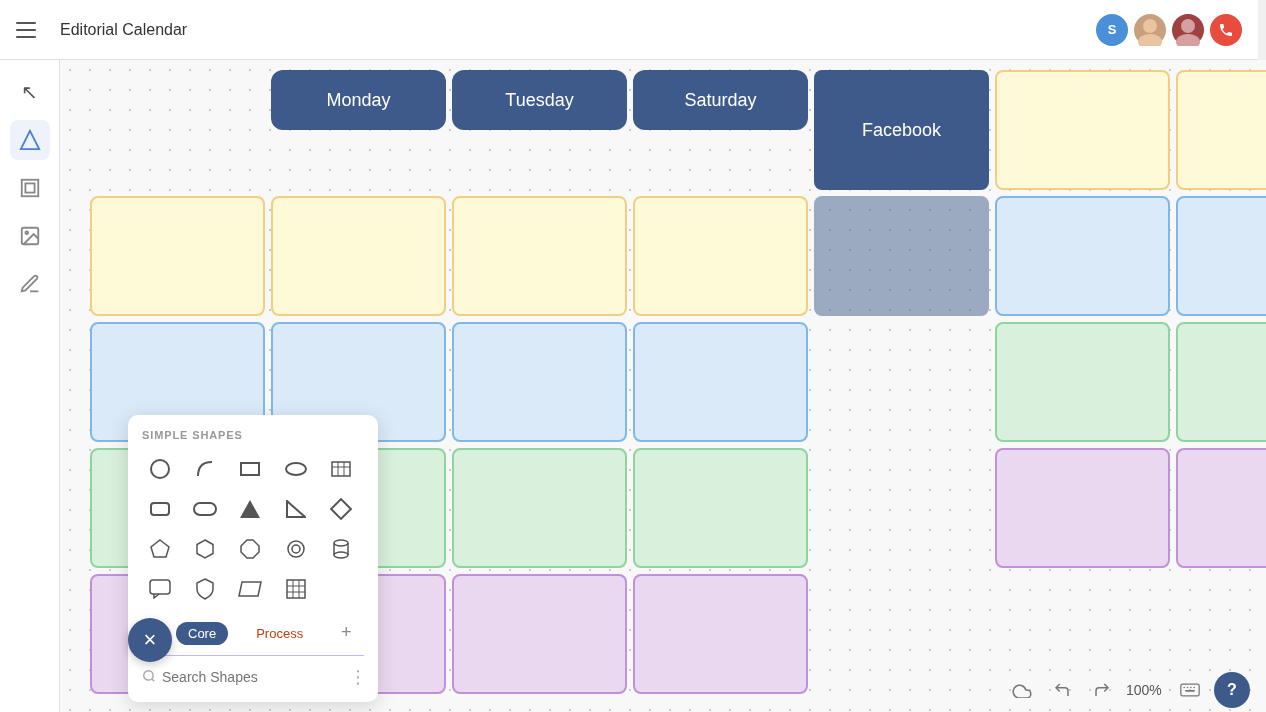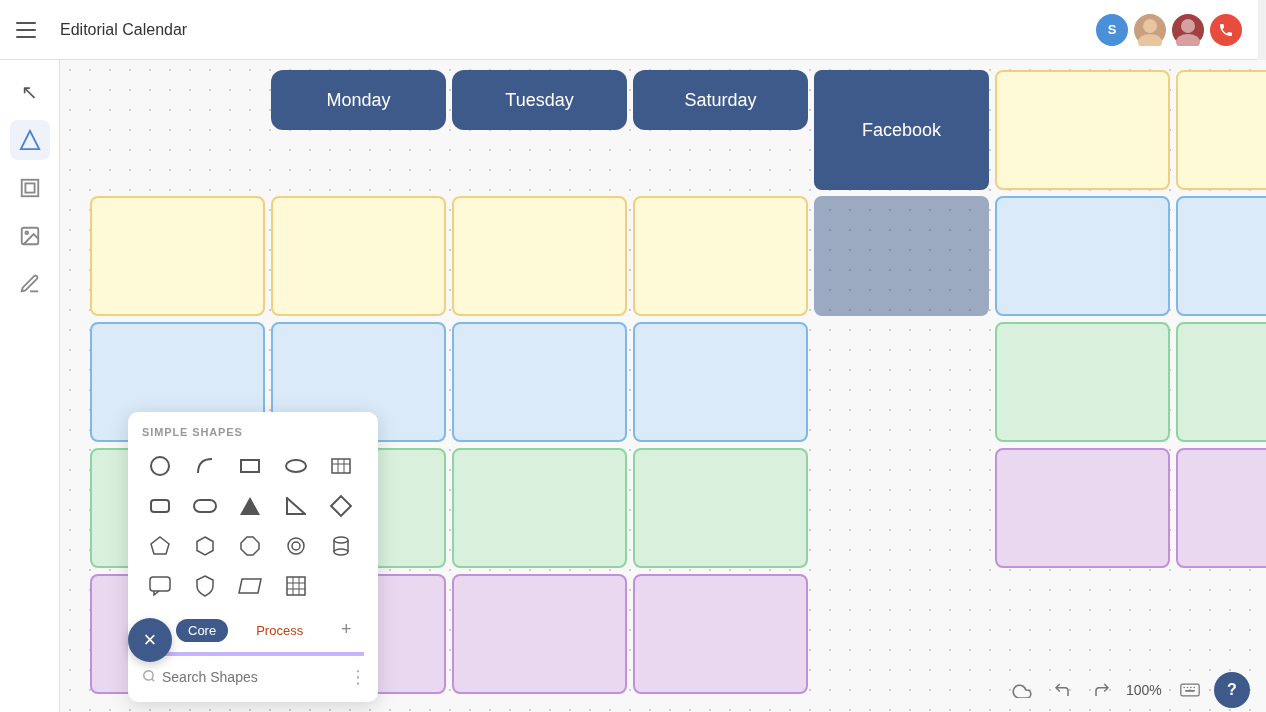--- a/index.html
+++ b/index.html
@@ -112,21 +112,21 @@
     .tab-btn {
       padding: 4px 12px; border-radius: 16px; font-size: 13px; cursor: pointer;
       border: none; background: transparent; color: #c2410c;
     }
     .tab-btn.active { background: #3d5a8a; color: white; font-weight: 500; }
     .tab-add { width: 26px; height: 26px; border-radius: 50%; display: flex; align-items: center; justify-content: center; cursor: pointer; color: #888; font-size: 18px; margin-left: 2px; }
 
     
     .shapes-search {
       display: flex; align-items: center; gap: 6px;
-      border-top: 4px solid #c4b5fd; padding-top: 10px;
+      border-top: 1px solid #c4b5fd; padding-top: 10px;
       justify-content: space-between;
     }
     .search-left { display: flex; align-items: center; gap: 6px; flex: 1; }
     .search-icon { color: #aaa; font-size: 14px; }
     .search-input { border: none; outline: none; font-size: 14px; color: #888; background: transparent; flex: 1; }
     .search-more { color: #aaa; font-size: 18px; cursor: pointer; }
 
     
     .bottom-bar {
       position: absolute; bottom: 0; right: 0;

